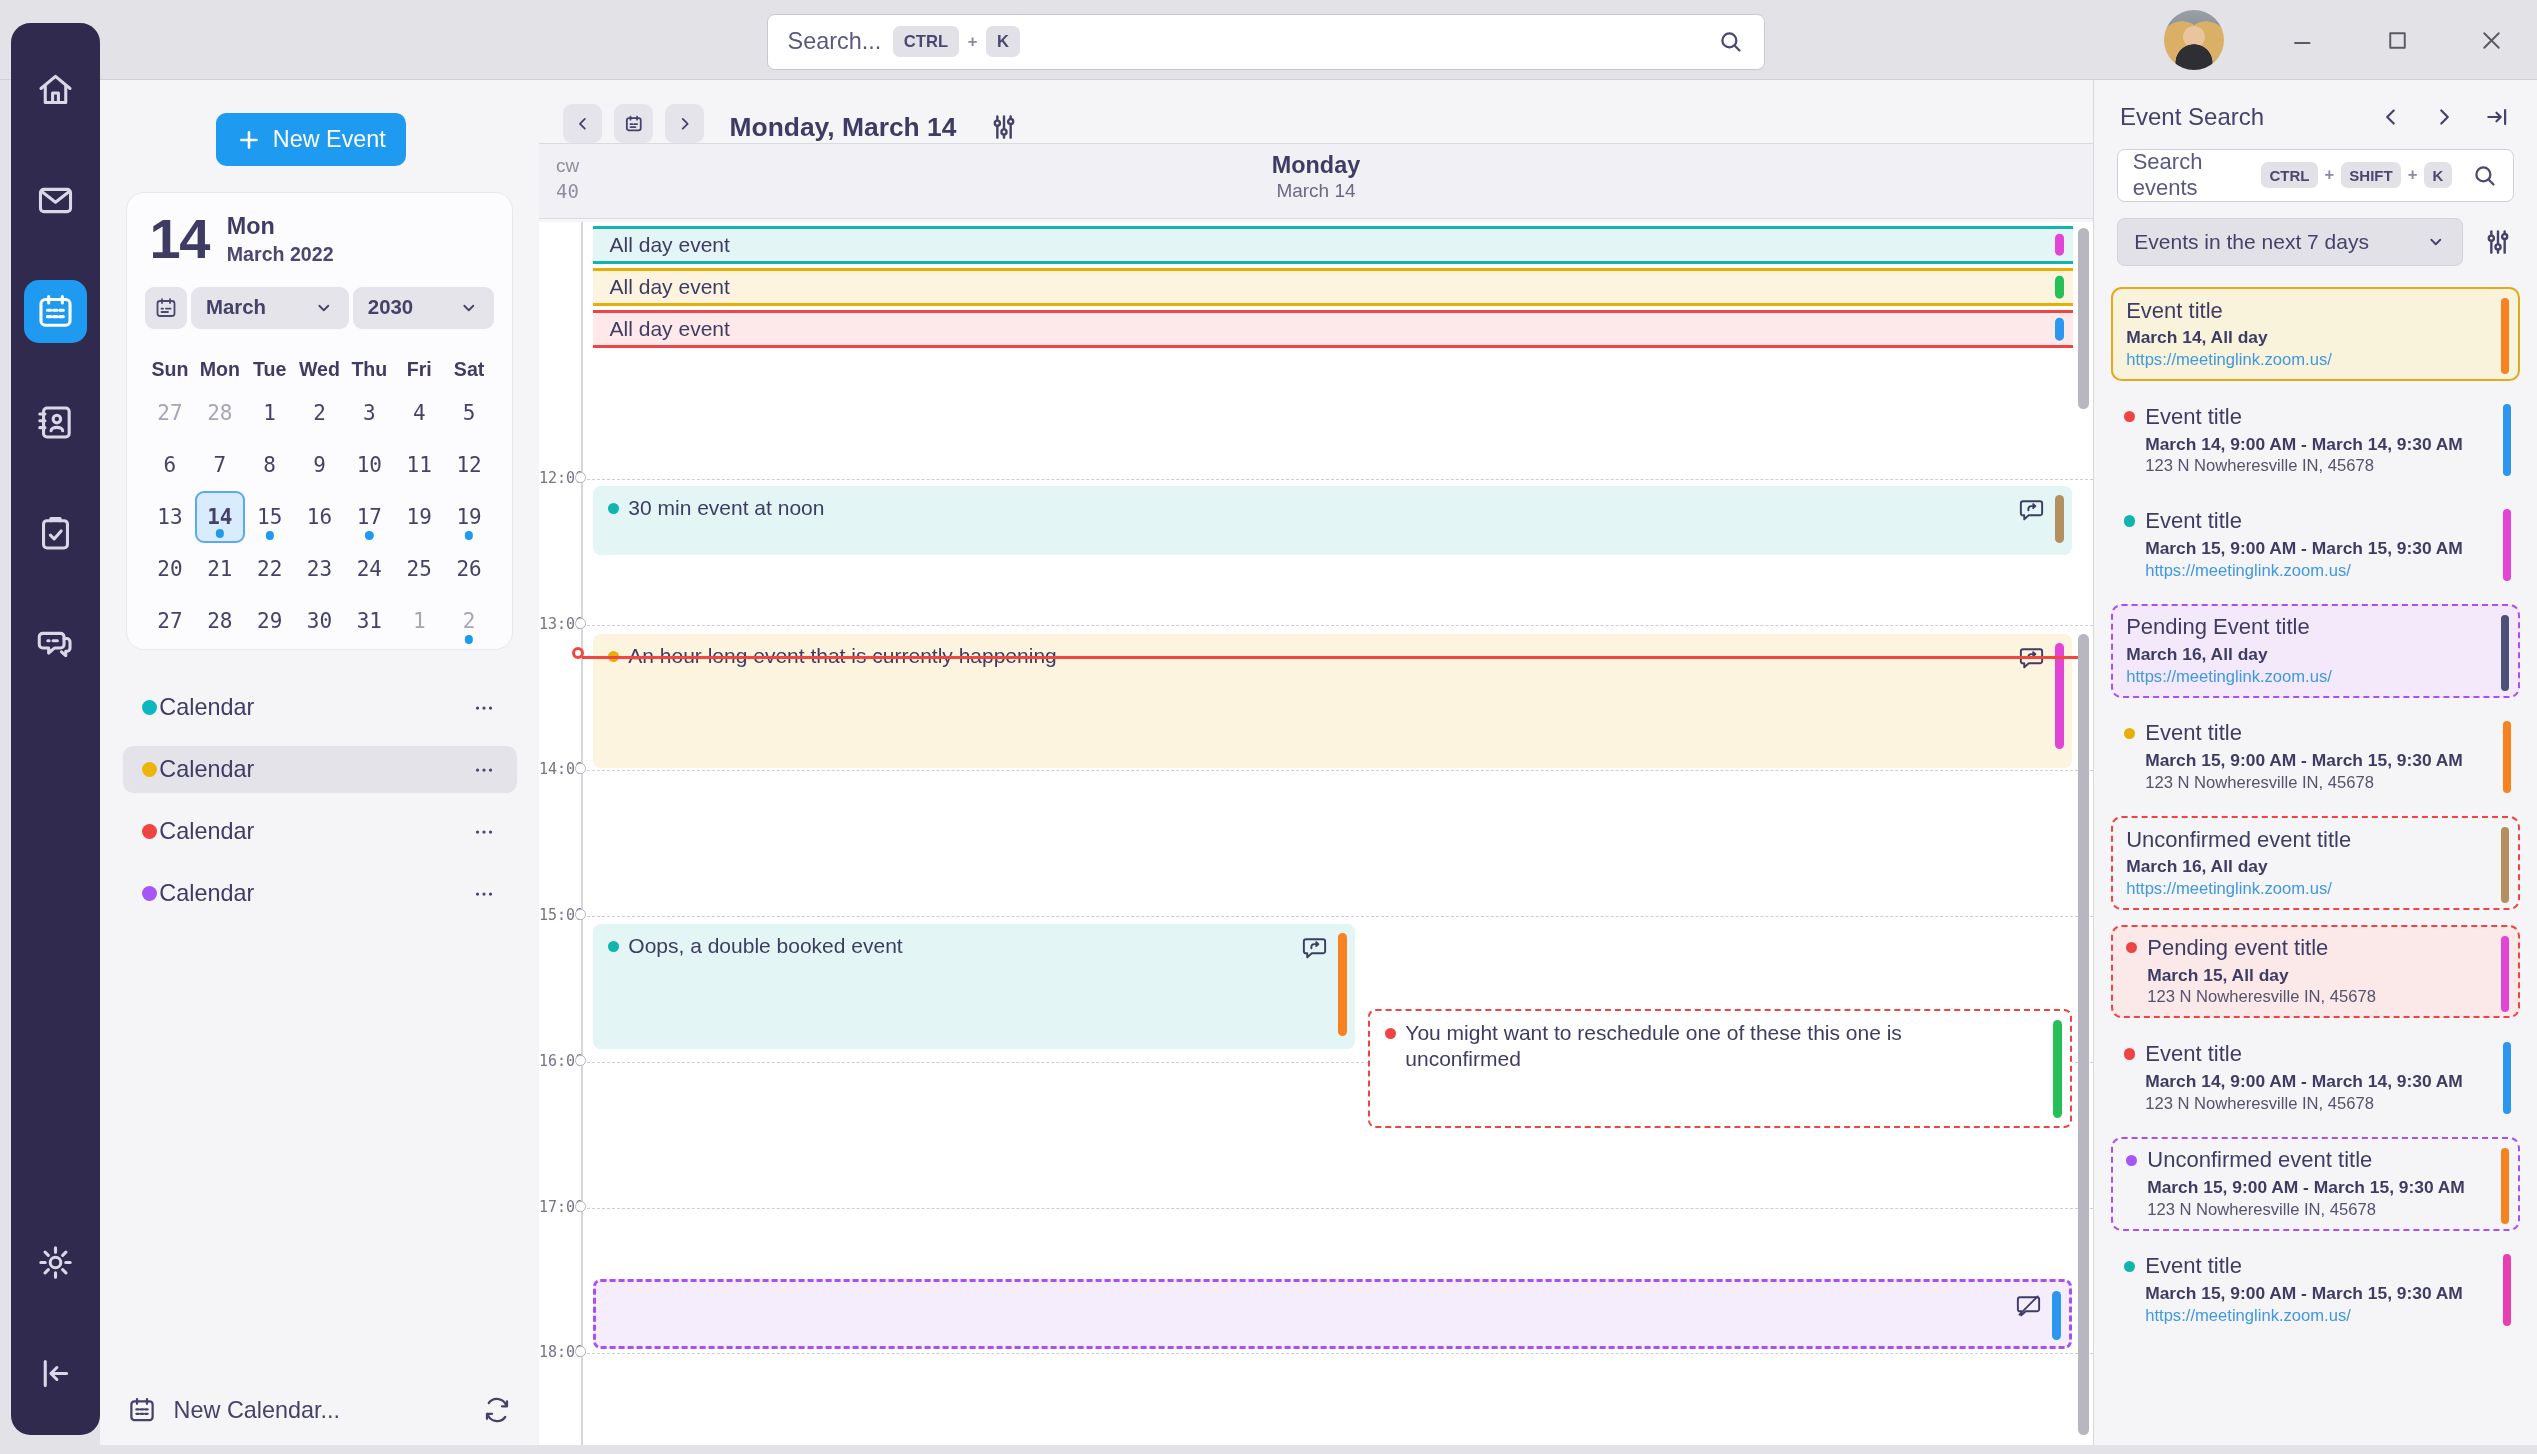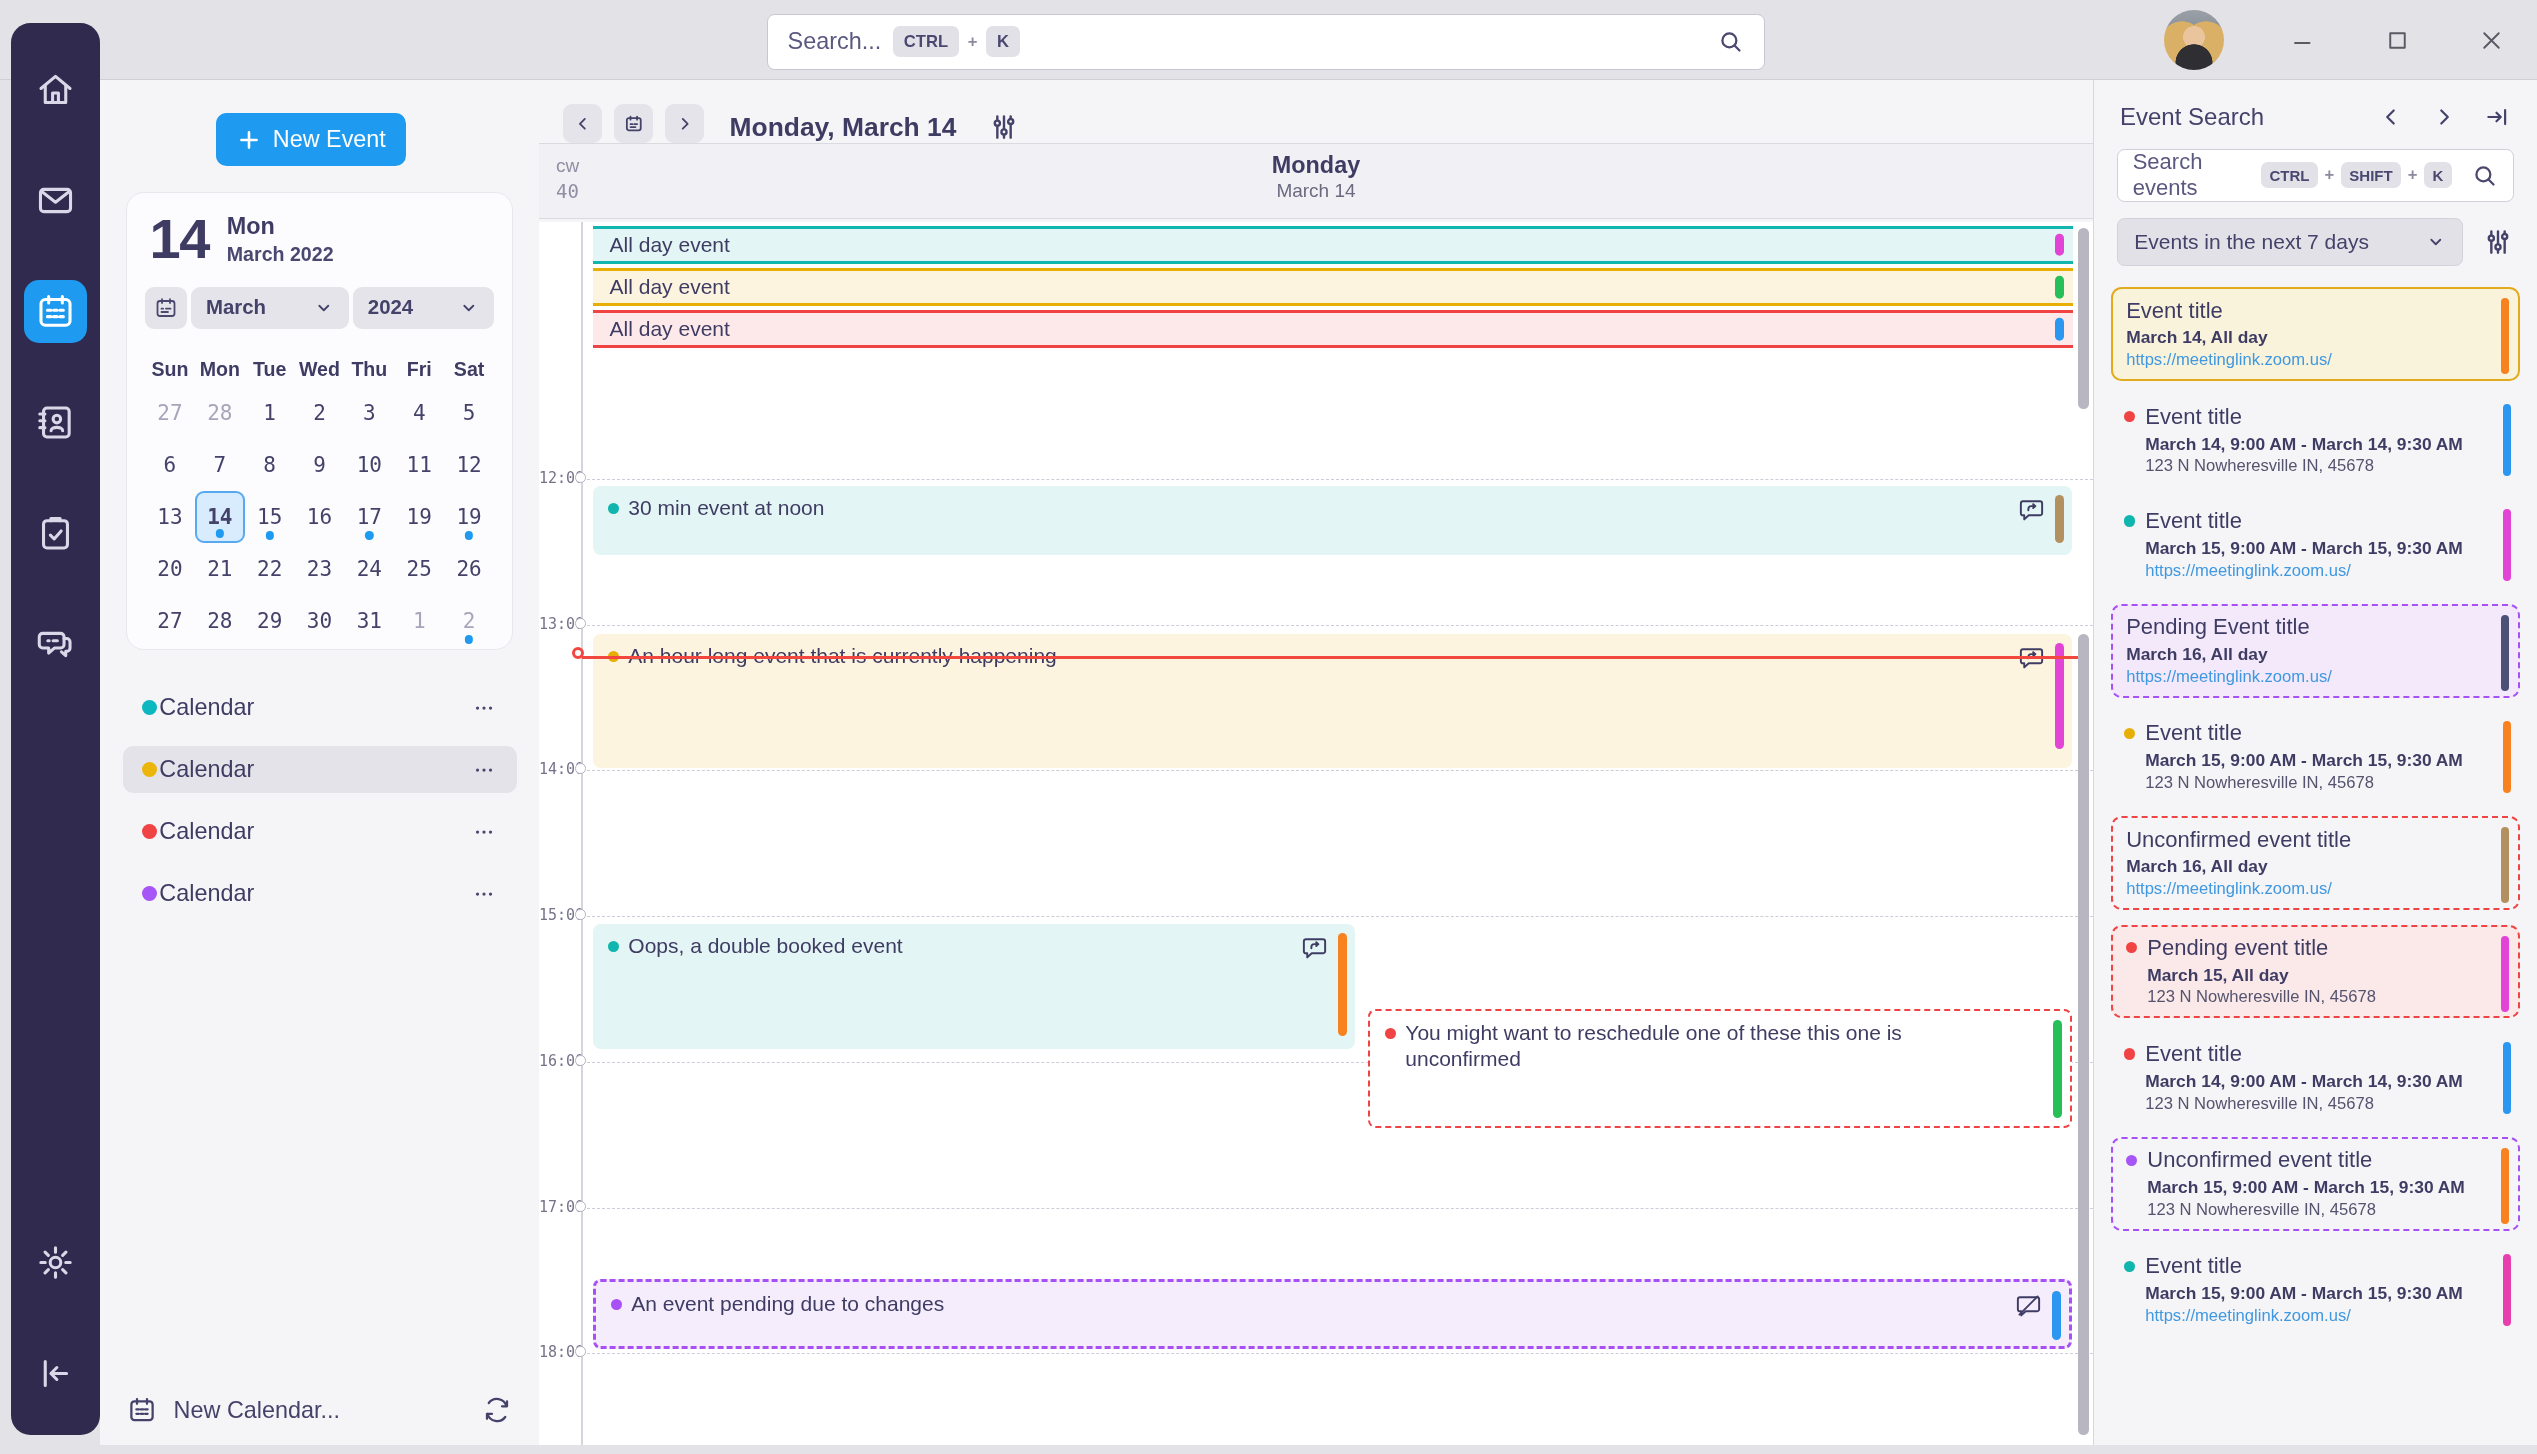--- a/index.html
+++ b/index.html
@@ -253,21 +253,21 @@
         </span>
       <span class="select-pill" style="flex:1.15">
         <span>March</span>
         <span class="icon">
             <svg viewBox="0 0 24 24" width="19.6" height="19.6">
               <path d="M6.5 9.5 L12 15 L17.5 9.5" stroke-width="2.2"></path>
             </svg>
           </span>
       </span>
       <span class="select-pill">
-        <span>2024</span>
+        <span>2030</span>
         <span class="icon">
             <svg viewBox="0 0 24 24" width="19.6" height="19.6">
               <path d="M6.5 9.5 L12 15 L17.5 9.5" stroke-width="2.2"></path>
             </svg>
           </span>
       </span>
     </div>
     <div class="weekdays" id="weekdays">
         <span>Sun</span>
         <span>Mon</span>
@@ -567,24 +567,20 @@
         <span class="ev-tick" style="background: rgb(248, 130, 31); height: 103px;"></span>
       </div>
       <div class="tevent" style="top: 787px; height: 119px; left: 829px; width: 704px; background: rgb(255, 255, 255); border: 2.3px dashed rgb(240, 67, 67);">
         <div class="ev-title-row">
           <span class="ev-dot" style="background: rgb(240, 67, 67);"></span>
           <span class="ev-title">You might want to reschedule one of these this one is unconfirmed</span>
         </div>
         <span class="ev-tick" style="background: rgb(39, 192, 88); height: 98px;"></span>
       </div>
       <div class="tevent" style="top: 1057px; height: 70px; left: 54px; width: 1479px; background: rgb(245, 236, 252); border: 3px dashed rgb(166, 80, 245);">
-        <div class="ev-title-row">
-          <span class="ev-dot" style="background: rgb(166, 80, 245);"></span>
-          <span class="ev-title">An event pending due to changes</span>
-        </div>
         <span class="ev-bubble icon" style="right: 26px;">
           <svg viewBox="0 0 24 24" width="29" height="29">
             <path d="M5 5.2 h14 a1.8 1.8 0 0 1 1.8 1.8 v8 a1.8 1.8 0 0 1 -1.8 1.8 h-9.3 l-3.7 3.4 v-3.4 h-1 a1.8 1.8 0 0 1 -1.8 -1.8 v-8 a1.8 1.8 0 0 1 1.8 -1.8 z"></path>
             <path d="M4.5 19.5 L19.5 4.5"></path>
           </svg>
         </span>
         <span class="ev-tick" style="background: rgb(43, 151, 241); height: 49px;"></span>
       </div>
       <div class="nowline" style="top: 434px; border-color: rgb(242, 71, 63);"></div>
       <div class="nowdot" style="top: 434px; border-color: rgb(242, 71, 63);"></div>

